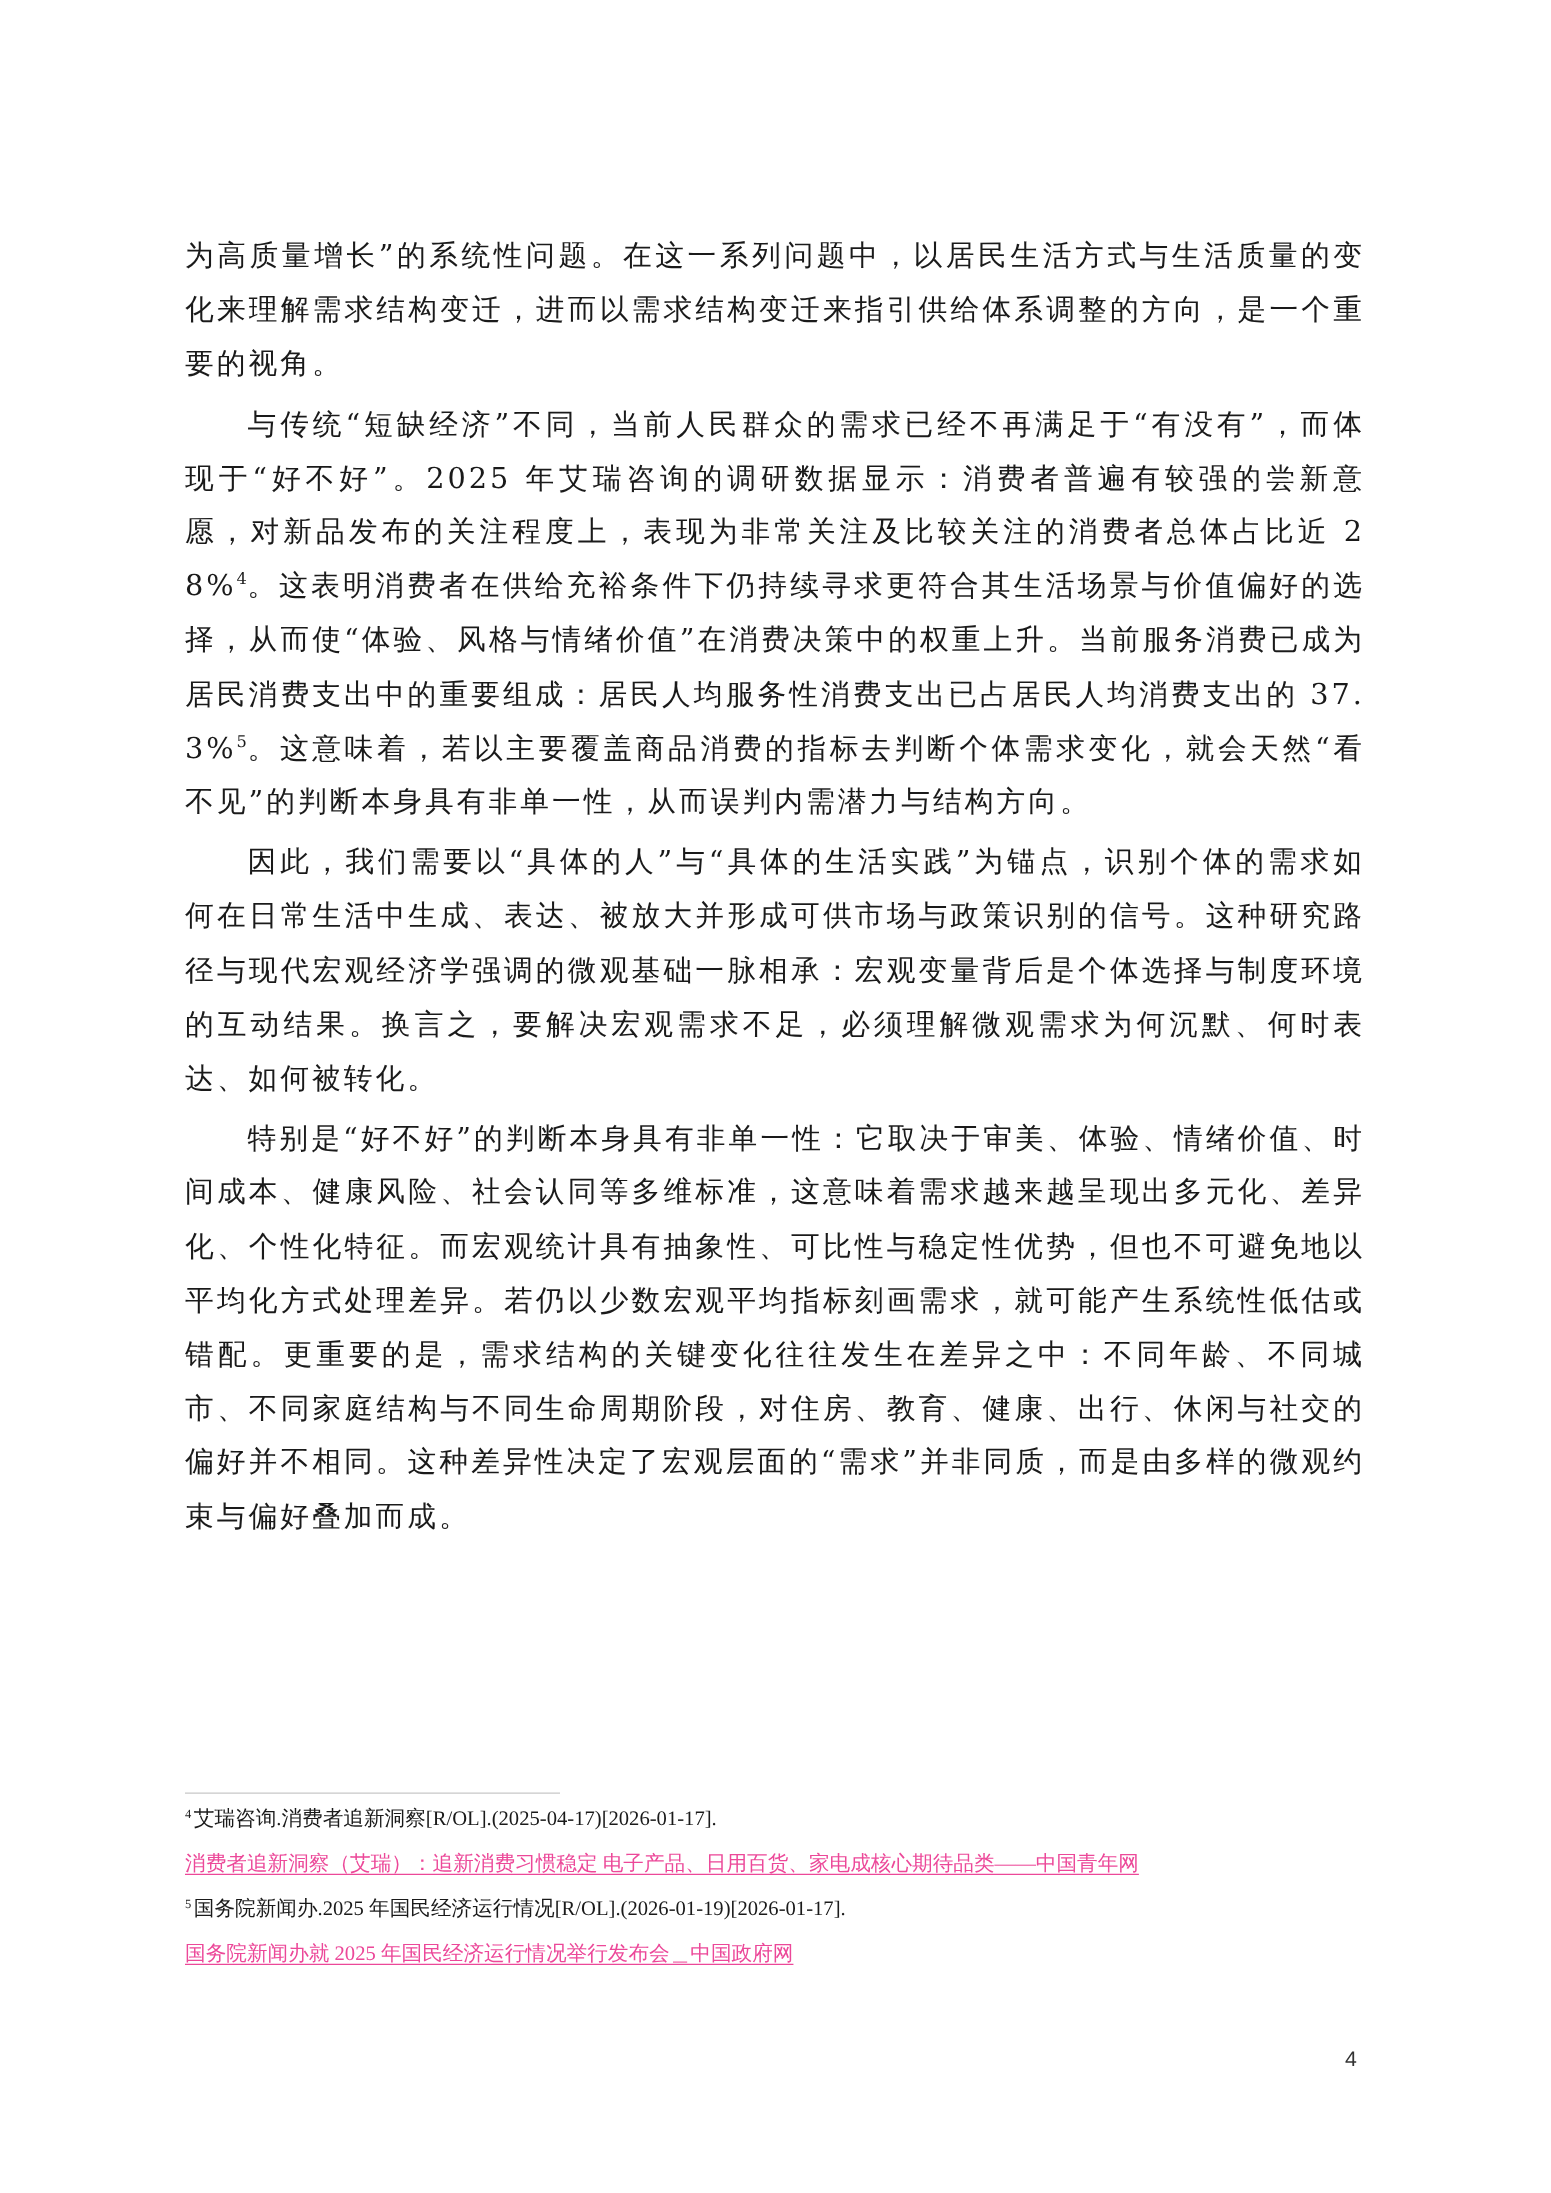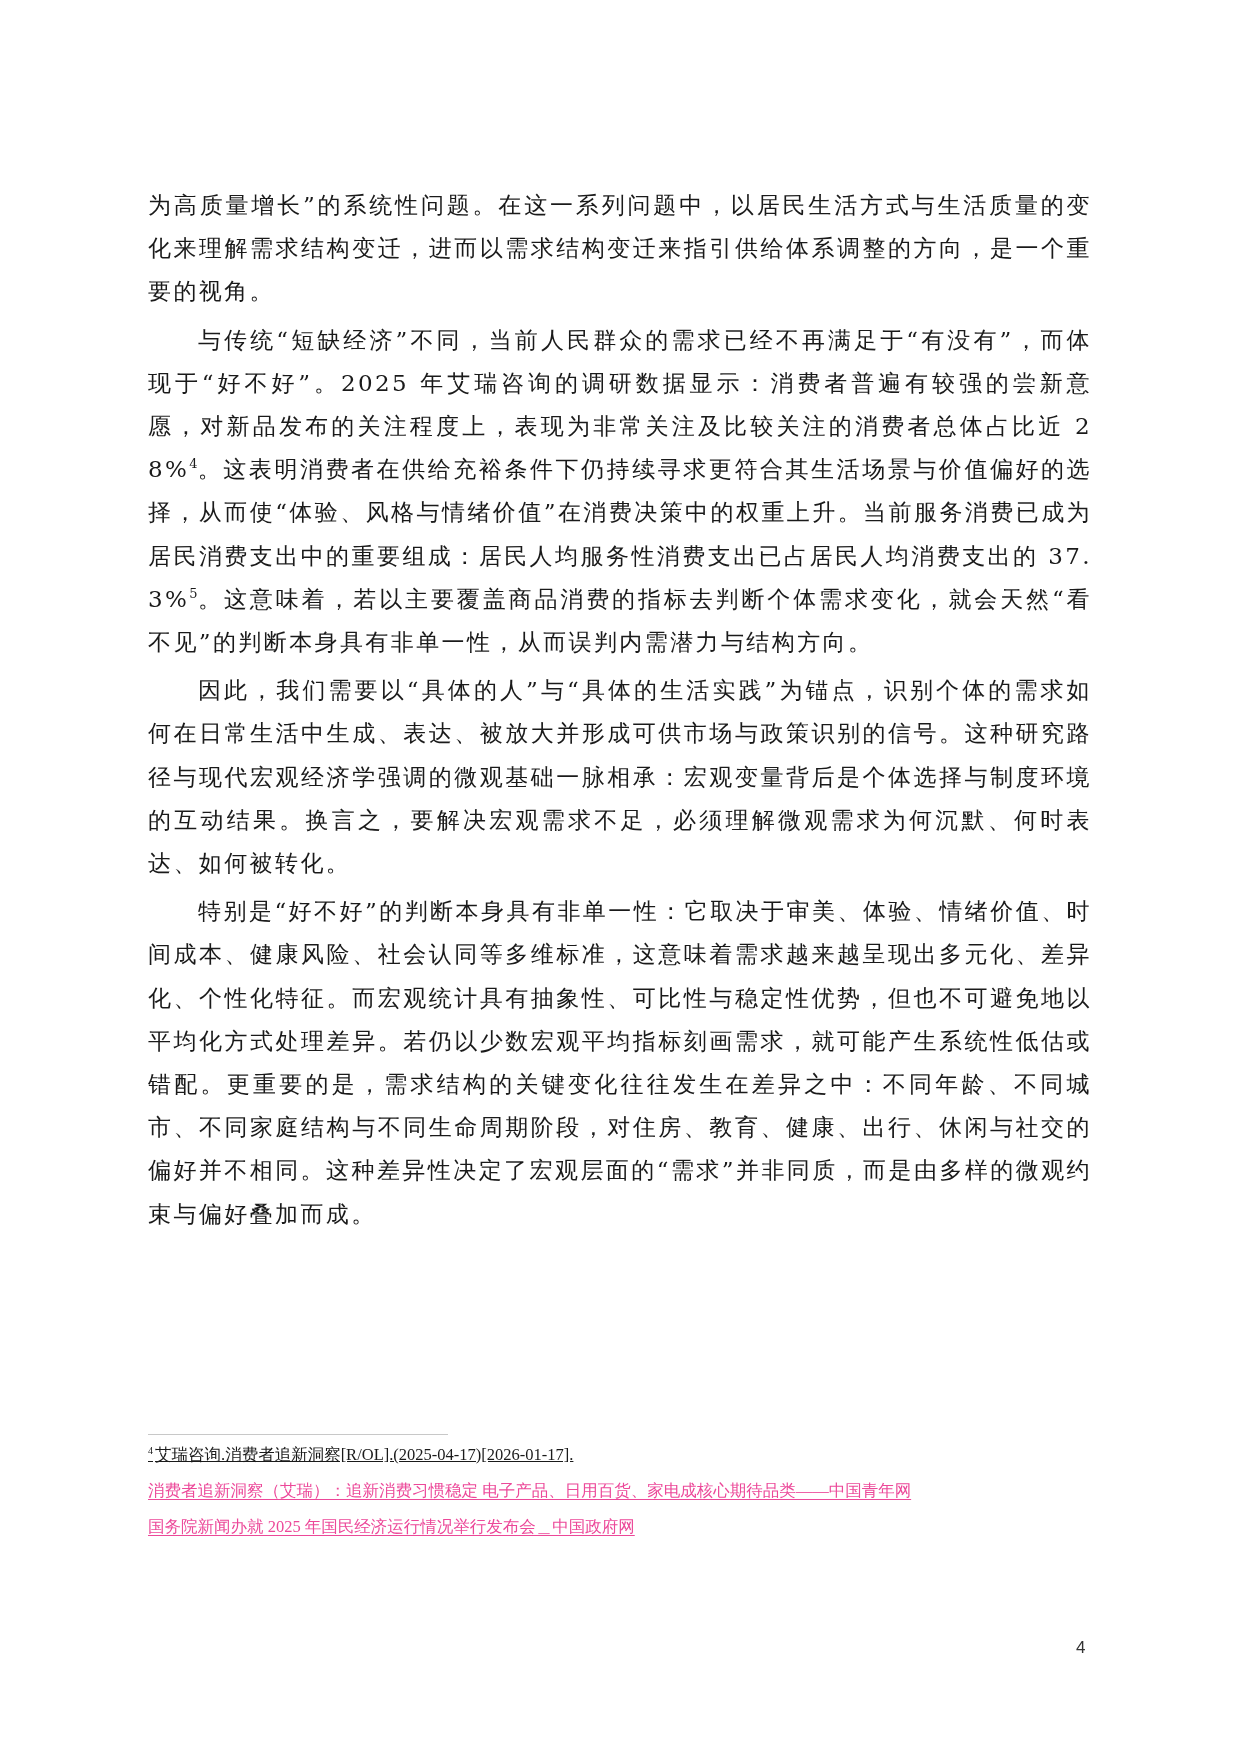--- a/index.html
+++ b/index.html
@@ -53,21 +53,20 @@
       border-top: 1px solid #c8c8c8;
     }
     .footnotes {
       position: absolute;
       left: 148px;
       top: 1446px;
       width: 944px;
       font-family: "Liberation Serif", "DejaVu Serif", serif;
       font-size: 16.5px;
       color: #1a1a1a;
-      text-decoration: underline;
     }
     .fn-line {
       height: 18px;
       line-height: 18px;
       white-space: nowrap;
       margin-bottom: 18px;
     }
     .fn-line sup {
       font-size: 10px;
       vertical-align: super;
@@ -113,19 +112,22 @@
   <div class="footnote-rule"></div>
 
   <div class="footnotes">
     <div class="fn-line">
       <sup>4</sup><span>艾瑞咨询.消费者追新洞察[R/OL].(2025-04-17)[2026-01-17].</span>
     </div>
     <div class="fn-line">
       <a class="fn-link">消费者追新洞察（艾瑞）：追新消费习惯稳定 电子产品、日用百货、家电成核心期待品类——中国青年网</a>
     </div>
     <div class="fn-line">
+      <sup>5</sup><span>国务院新闻办.2025 年国民经济运行情况[R/OL].(2026-01-19)[2026-01-17].</span>
+    </div>
+    <div class="fn-line">
       <a class="fn-link">国务院新闻办就 2025 年国民经济运行情况举行发布会＿中国政府网</a>
     </div>
   </div>
 
   <div class="page-number">4</div>
 
 </div>
 
 </body></html>

